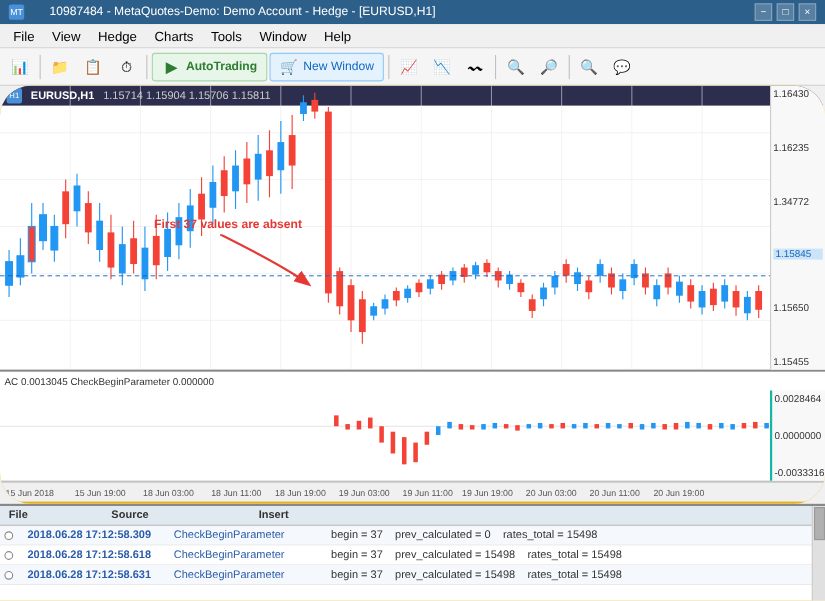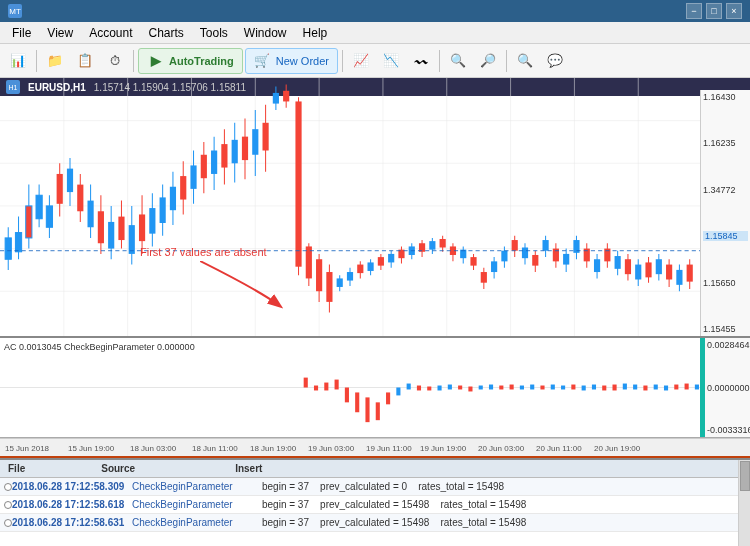--- a/index.html
+++ b/index.html
@@ -79,24 +79,25 @@
       align-items: center;
       gap: 4px;
       height: 26px;
       cursor: pointer;
       font-size: 11px;
       color: #1565c0;
     }
 
     
     .chart-container {
-      background: #c2410c;
+      background: #eab308;
       position: relative;
       height: 380px;
       overflow: hidden;
+      border-radius: 28px;
     }
 
     .chart-info-bar {
       background: #2d2d4e;
       color: #cccccc;
       font-size: 10px;
       padding: 2px 6px;
       height: 18px;
       display: flex;
       align-items: center;
@@ -123,43 +124,42 @@
       right: 0; top: 0; bottom: 0;
       width: 50px;
       background: #f8f8f8;
       border-left: 1px solid #ccc;
       display: flex;
       flex-direction: column;
       justify-content: space-between;
       padding: 2px 2px;
       font-size: 9px;
       color: #333;
-      margin-top: 12px;
     }
 
     
     .indicator-chart {
       background: #ffffff;
       height: 100px;
       position: relative;
       border-bottom: 1px solid #aaa;
     }
     .indicator-info {
       position: absolute;
       top: 4px; left: 4px;
       font-size: 9px;
       color: #333;
       z-index: 10;
     }
     .indicator-axis {
       position: absolute;
-      right: 0; top: 0; bottom: 0;
+      right: 0; top: 17px; bottom: 0;
       width: 50px;
       background: #f8f8f8;
-      border-left: 5px solid #14b8a6;
+      border-left: 2px solid #14b8a6;
       display: flex;
       flex-direction: column;
       justify-content: space-between;
       padding: 2px 2px;
       font-size: 9px;
       color: #333;
     }
 
     
     .xaxis {
@@ -174,23 +174,22 @@
     }
 
     
     .chart-svg { width: 100%; height: 100%; }
 
     
     .annotation {
       position: absolute;
       color: #e53935;
       font-size: 11px;
-      font-weight: normal;
+      font-weight: bold;
       z-index: 20;
-      margin-top: 48px;
     }
 
     
     .log-panel {
       background: #ffffff;
       height: 90px;
       border-top: 2px solid #888;
     }
     .log-header {
       background: #e0e8f0;
@@ -205,21 +204,21 @@
     }
     .log-col-header { color: #333; }
     .log-body { overflow: hidden; }
     .log-row {
       display: flex;
       align-items: center;
       height: 18px;
       font-size: 10px;
       border-bottom: 1px solid #e8e8e8;
       padding: 0 4px;
-      gap: 0;
+      gap: 13px;
     }
     .log-row:nth-child(odd) { background: #f5f8fc; }
     .log-row:nth-child(even) { background: #ffffff; }
     .log-dot { width: 8px; height: 8px; border-radius: 50%; border: 1px solid #888; background: white; flex-shrink: 0; }
     .log-time { color: #2a5caa; font-weight: bold; width: 120px; flex-shrink: 0; }
     .log-source { color: #2a5caa; width: 130px; flex-shrink: 0; }
     .log-message { color: #333; flex: 1; }
 
     
     .log-scrollbar {
@@ -236,32 +235,33 @@
       border: 1px solid #999;
       margin: 1px;
     }
   </style>
 </head>
 <body>
 
 <div class="titlebar">
   <div class="titlebar-left">
     <div class="titlebar-icon">MT</div>
+    <span>10987484 - MetaQuotes-Demo: Demo Account - Hedge - [EURUSD,H1]</span>
   </div>
   <div class="titlebar-controls">
     <div class="titlebar-btn">−</div>
     <div class="titlebar-btn">□</div>
     <div class="titlebar-btn">×</div>
   </div>
 </div>
 
 <div class="menubar">
   <span class="menu-item">File</span>
   <span class="menu-item">View</span>
-  <span class="menu-item">Account</span>
+  <span class="menu-item">Hedge</span>
   <span class="menu-item">Charts</span>
   <span class="menu-item">Tools</span>
   <span class="menu-item">Window</span>
   <span class="menu-item">Help</span>
 </div>
 
 <div class="toolbar">
 
   <button class="toolbar-btn">
     <div class="toolbar-icon">📊</div>
@@ -278,21 +278,21 @@
   </button>
   <div class="toolbar-separator"></div>
 
   <button class="autotrading-btn">
     <div class="toolbar-icon" style="color:#2e7d32;">▶</div>
     <span>AutoTrading</span>
   </button>
 
   <button class="neworder-btn">
     <div class="toolbar-icon">🛒</div>
-    <span>New Order</span>
+    <span>New Window</span>
   </button>
   <div class="toolbar-separator"></div>
 
   <button class="toolbar-btn">
     <div class="toolbar-icon">📈</div>
   </button>
   <button class="toolbar-btn">
     <div class="toolbar-icon">📉</div>
   </button>
   <button class="toolbar-btn">

